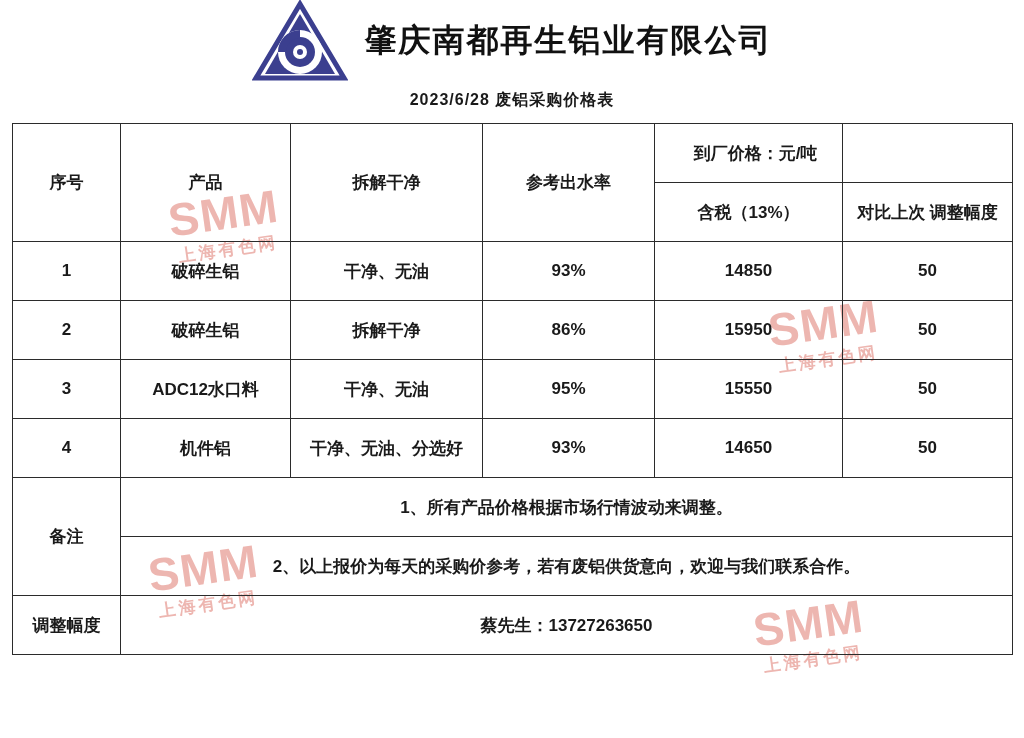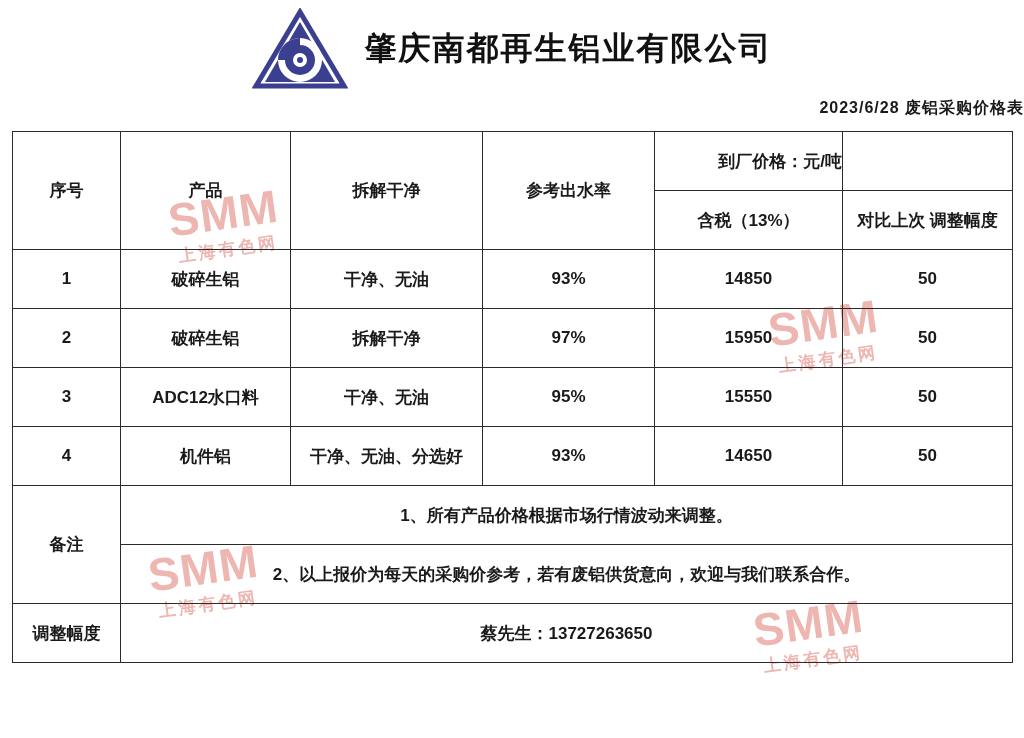--- a/index.html
+++ b/index.html
@@ -14,21 +14,21 @@
     color: #1a1a1a;
     position: relative;
     overflow: hidden;
   }
 
   
   .header {
     display: flex;
     align-items: center;
     justify-content: center;
-    padding-top: 8px;
+    padding-top: 0;
     gap: 17px;
   }
   .logo {
     width: 96px;
     height: 80px;
     flex: 0 0 auto;
     position: relative;
   }
   .company-block {
     display: flex;
@@ -46,21 +46,21 @@
   .company-en {
     font-size: 22px;
     font-weight: bold;
     color: #111;
     line-height: 1.3;
     white-space: nowrap;
     font-family: "Liberation Serif", "DejaVu Serif", serif;
   }
 
   .doc-title {
-    text-align: right;
+    text-align: center;
     font-size: 16px;
     font-weight: bold;
     margin: 10px 0 12px 0;
     letter-spacing: 1px;
   }
 
   
   .table-wrap {
     padding: 0 12px;
     position: relative;
@@ -190,41 +190,41 @@
       <col class="col-rate">
         <col class="col-price">
         <col class="col-cmp">
     </colgroup>
     <tbody>
       <tr class="hdr-row1">
         <td rowspan="2">序号</td>
         <td rowspan="2">产品</td>
         <td rowspan="2">拆解干净</td>
         <td rowspan="2">参考出水率</td>
-        <td style="text-align:right; padding-left:14px;margin-left:32px;">到厂价格：元/吨</td>
+        <td style="text-align:center; padding-left:14px;margin-left:32px;">到厂价格：元/吨</td>
         <td></td>
       </tr>
       <tr class="hdr-row2">
         <td>含税（13%）</td>
         <td>对比上次 调整幅度</td>
       </tr>
 
       <tr class="body-row">
         <td>1</td>
         <td>破碎生铝</td>
         <td>干净、无油</td>
         <td>93%</td>
         <td>14850</td>
         <td>50</td>
       </tr>
       <tr class="body-row">
         <td>2</td>
         <td>破碎生铝</td>
         <td>拆解干净</td>
-        <td>97%</td>
+        <td>86%</td>
         <td>15950</td>
         <td>50</td>
       </tr>
       <tr class="body-row">
         <td>3</td>
         <td>ADC12水口料</td>
         <td>干净、无油</td>
         <td>95%</td>
         <td>15550</td>
         <td>50</td>

